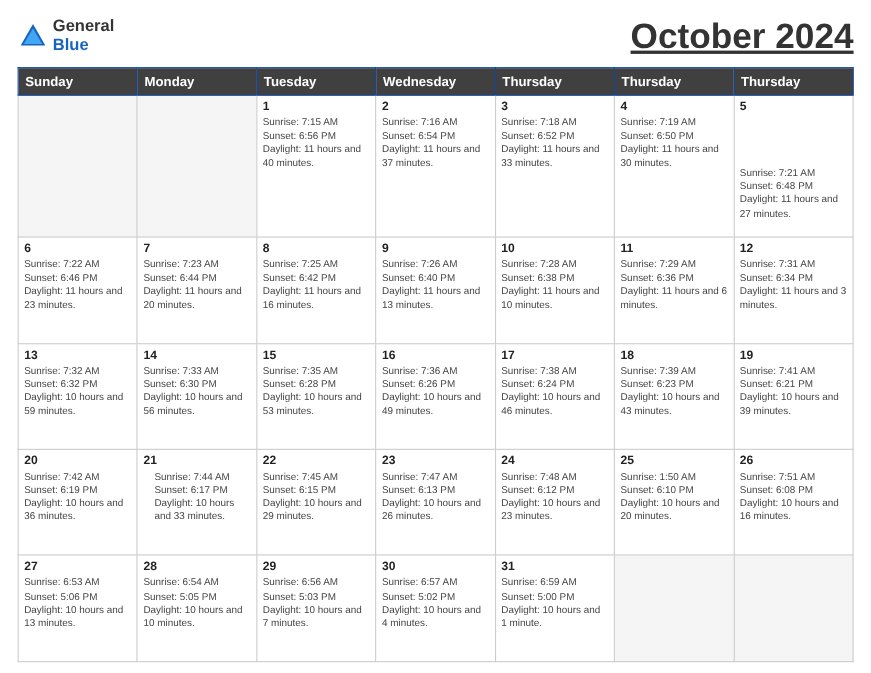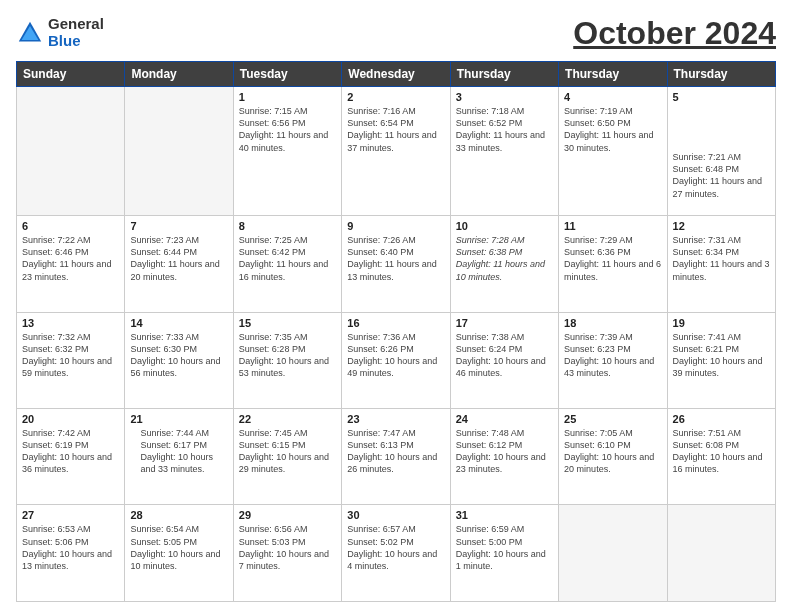--- a/index.html
+++ b/index.html
@@ -187,21 +187,21 @@
 Daylight: 11 hours and 16 minutes.</div>
           </td>
           <td>
             <div class="day-number">9</div>
             <div class="day-detail" style="white-space: pre-line;">Sunrise: 7:26 AM
 Sunset: 6:40 PM
 Daylight: 11 hours and 13 minutes.</div>
           </td>
           <td>
             <div class="day-number">10</div>
-            <div class="day-detail" style="white-space: pre-line; font-style: italic;">Sunrise: 7:28 AM
+            <div class="day-detail" style="white-space: pre-line;">Sunrise: 7:28 AM
 Sunset: 6:38 PM
 Daylight: 11 hours and 10 minutes.</div>
           </td>
           <td>
             <div class="day-number">11</div>
             <div class="day-detail" style="white-space: pre-line;">Sunrise: 7:29 AM
 Sunset: 6:36 PM
 Daylight: 11 hours and 6 minutes.</div>
           </td>
           <td>
@@ -281,21 +281,21 @@
 Daylight: 10 hours and 26 minutes.</div>
           </td>
           <td>
             <div class="day-number">24</div>
             <div class="day-detail" style="white-space: pre-line;">Sunrise: 7:48 AM
 Sunset: 6:12 PM
 Daylight: 10 hours and 23 minutes.</div>
           </td>
           <td>
             <div class="day-number">25</div>
-            <div class="day-detail" style="white-space: pre-line;">Sunrise: 7:05 AM
+            <div class="day-detail" style="white-space: pre-line;">Sunrise: 1:50 AM
 Sunset: 6:10 PM
 Daylight: 10 hours and 20 minutes.</div>
           </td>
           <td>
             <div class="day-number">26</div>
             <div class="day-detail" style="white-space: pre-line;">Sunrise: 7:51 AM
 Sunset: 6:08 PM
 Daylight: 10 hours and 16 minutes.</div>
           </td>
         </tr>

